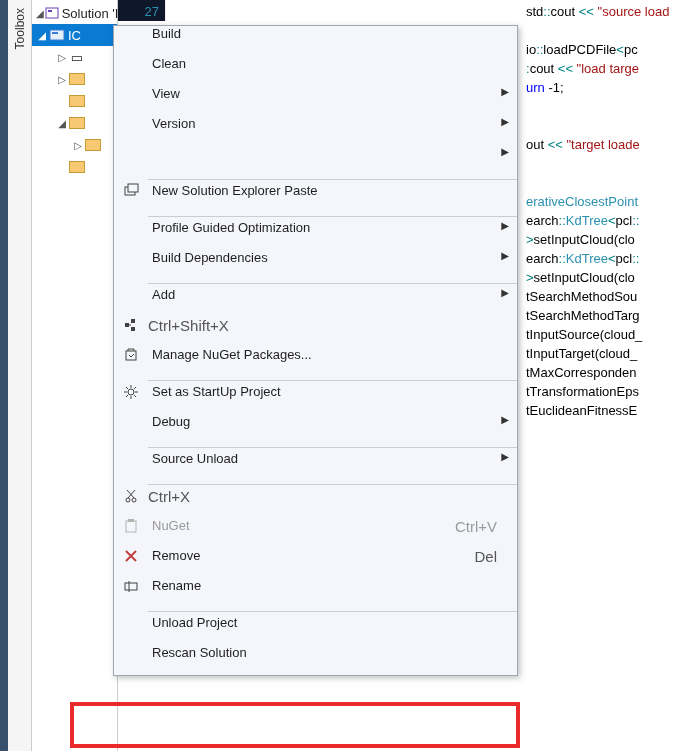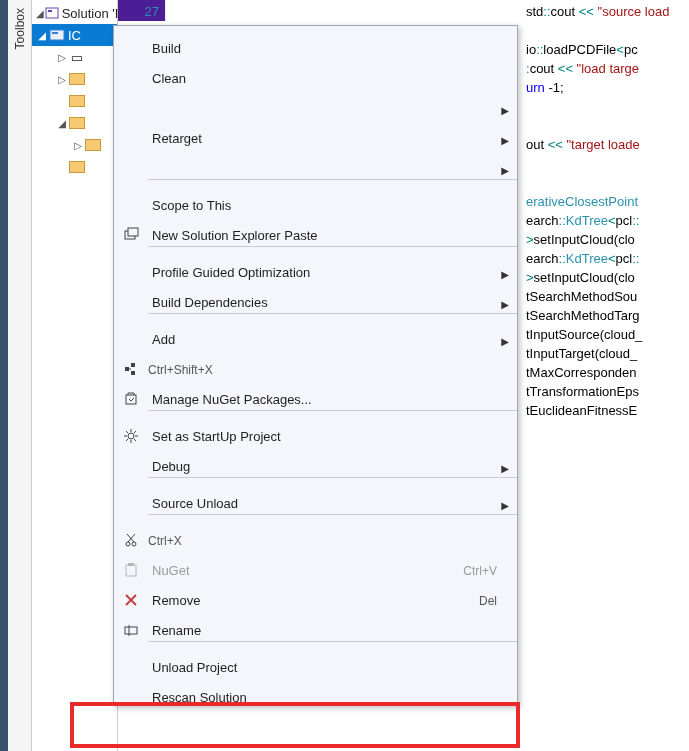--- a/index.html
+++ b/index.html
@@ -9,29 +9,29 @@
 .toolbox-tab{width:24px;background:#f5f5f5;border-right:1px solid #ccc;display:flex;flex-direction:column;align-items:center;color:#333}
 .toolbox-tab span{writing-mode:vertical-rl;transform:rotate(180deg);margin-top:8px;font-size:12px}
 .tree-area{width:86px;background:#fff;border-right:1px solid #ccc;padding-top:2px}
 .sol-row{display:flex;align-items:center;height:22px;padding-left:4px;color:#1e1e1e;font-size:13px;white-space:nowrap}
 .sol-row .icon{width:18px;height:16px;margin-right:2px;display:inline-flex;align-items:center;justify-content:center}
 .sel-row{background:#0a7bd3;color:#fff}
 .tree-indent{padding-left:20px}
 .folder{width:16px;height:12px;background:#f7c973;border:1px solid #c99a3a;display:inline-block}
 .caret{color:#555;font-size:10px;width:12px;display:inline-block;text-align:center}
 .code-area{flex:1;background:#fff;position:relative;overflow:hidden}
-.gutter{position:absolute;left:0;top:0;width:48px;background:#4c1d95;text-align:right;color:#2b91af;font-family:Consolas,monospace;font-size:15px;padding:2px 6px 0 0;border-right:1px solid #eee;line-height:19px}
+.gutter{position:absolute;left:0;top:0;width:48px;background:#0f172a;text-align:right;color:#2b91af;font-family:Consolas,monospace;font-size:15px;padding:2px 6px 0 0;border-right:1px solid #eee;line-height:19px}
 .code{position:absolute;left:48px;top:0;right:0;font-family:Consolas,monospace;font-size:15px;line-height:19px;padding:2px 0 0 360px;white-space:pre}
 .kw{color:#0000ff}.str{color:#a31515}.typ{color:#2b91af}.op{color:#008080}
 .ctx-menu{position:absolute;left:113px;top:25px;width:405px;background:#f4f6fb;border:1px solid #9fa7b3;box-shadow:2px 2px 6px rgba(0,0,0,0.25);z-index:10}
-.ctx-row{display:flex;align-items:flex-end;height:30px;position:relative}
+.ctx-row{display:flex;align-items:flex-start;height:30px;position:relative}
 .ctx-icon{width:34px;display:flex;align-items:center;justify-content:center;color:#555}
 .ctx-label{flex:1;color:#1e1e1e;padding-left:4px}
 .ctx-label.disabled{color:#9a9a9a}
-.ctx-shortcut{color:#555;padding-right:20px;font-size:12px}
+.ctx-shortcut{color:#555;padding-right:20px;font-size:15px}
 .ctx-arrow{position:absolute;right:8px;color:#333;font-size:10px}
 .ctx-sep{height:1px;background:#c8ccd4;margin:3px 0 3px 34px}
 .hl-box{position:absolute;left:70px;top:702px;width:450px;height:46px;border:4px solid #ea2a2a;z-index:20;pointer-events:none}
 svg{display:block}
 </style>
 </head>
 <body>
 
 <div class="root">
   <div class="bluebar"></div>
@@ -110,36 +110,33 @@
     <div class="ctx-row">
       <div class="ctx-icon"></div>
       <div class="ctx-label">Build</div>
     </div>
     <div class="ctx-row">
       <div class="ctx-icon"></div>
       <div class="ctx-label">Clean</div>
     </div>
     <div class="ctx-row">
       <div class="ctx-icon"></div>
-      <div class="ctx-arrow">▶</div>
-    </div>
-    <div class="ctx-row">
-      <div class="ctx-icon"></div>
-      <div class="ctx-label">Retarget</div>
-      <div class="ctx-arrow">▶</div>
-    </div>
-    <div class="ctx-row">
-      <div class="ctx-icon"></div>
-      <div class="ctx-arrow">▶</div>
-    </div>
-    <div class="ctx-sep"></div>
-    <div class="ctx-row">
-      <div class="ctx-icon"></div>
-      <div class="ctx-label">Scope to This</div>
-    </div>
+      <div class="ctx-label">View</div>
+      <div class="ctx-arrow">▶</div>
+    </div>
+    <div class="ctx-row">
+      <div class="ctx-icon"></div>
+      <div class="ctx-label">Version</div>
+      <div class="ctx-arrow">▶</div>
+    </div>
+    <div class="ctx-row">
+      <div class="ctx-icon"></div>
+      <div class="ctx-arrow">▶</div>
+    </div>
+    <div class="ctx-sep"></div>
     <div class="ctx-row">
       <div class="ctx-icon">
         <svg width="16" height="16">
           <rect x="2" y="4" width="10" height="8" fill="none" stroke="#424242"></rect>
           <rect x="5" y="1" width="10" height="8" fill="#f4f6fb" stroke="#424242"></rect>
         </svg>
       </div>
       <div class="ctx-label">New Solution Explorer Paste</div>
     </div>
     <div class="ctx-sep"></div>
@@ -213,21 +210,21 @@
       <div class="ctx-shortcut">Ctrl+X</div>
     </div>
     <div class="ctx-row">
       <div class="ctx-icon">
         <svg width="16" height="16">
           <rect x="3" y="3" width="10" height="11" fill="none" stroke="#b4b4b4"></rect>
           <rect x="5" y="1" width="6" height="3" fill="#b4b4b4"></rect>
         </svg>
       </div>
       <div class="ctx-label disabled">NuGet</div>
-      <div class="ctx-shortcut disabled" style="color: rgb(154, 154, 154); margin-top: 43px;">Ctrl+V</div>
+      <div class="ctx-shortcut disabled" style="color: rgb(154, 154, 154);">Ctrl+V</div>
     </div>
     <div class="ctx-row">
       <div class="ctx-icon">
         <svg width="16" height="16">
           <path d="M3 3l10 10M13 3L3 13" stroke="#c04040" stroke-width="2"></path>
         </svg>
       </div>
       <div class="ctx-label">Remove</div>
       <div class="ctx-shortcut">Del</div>
     </div>

